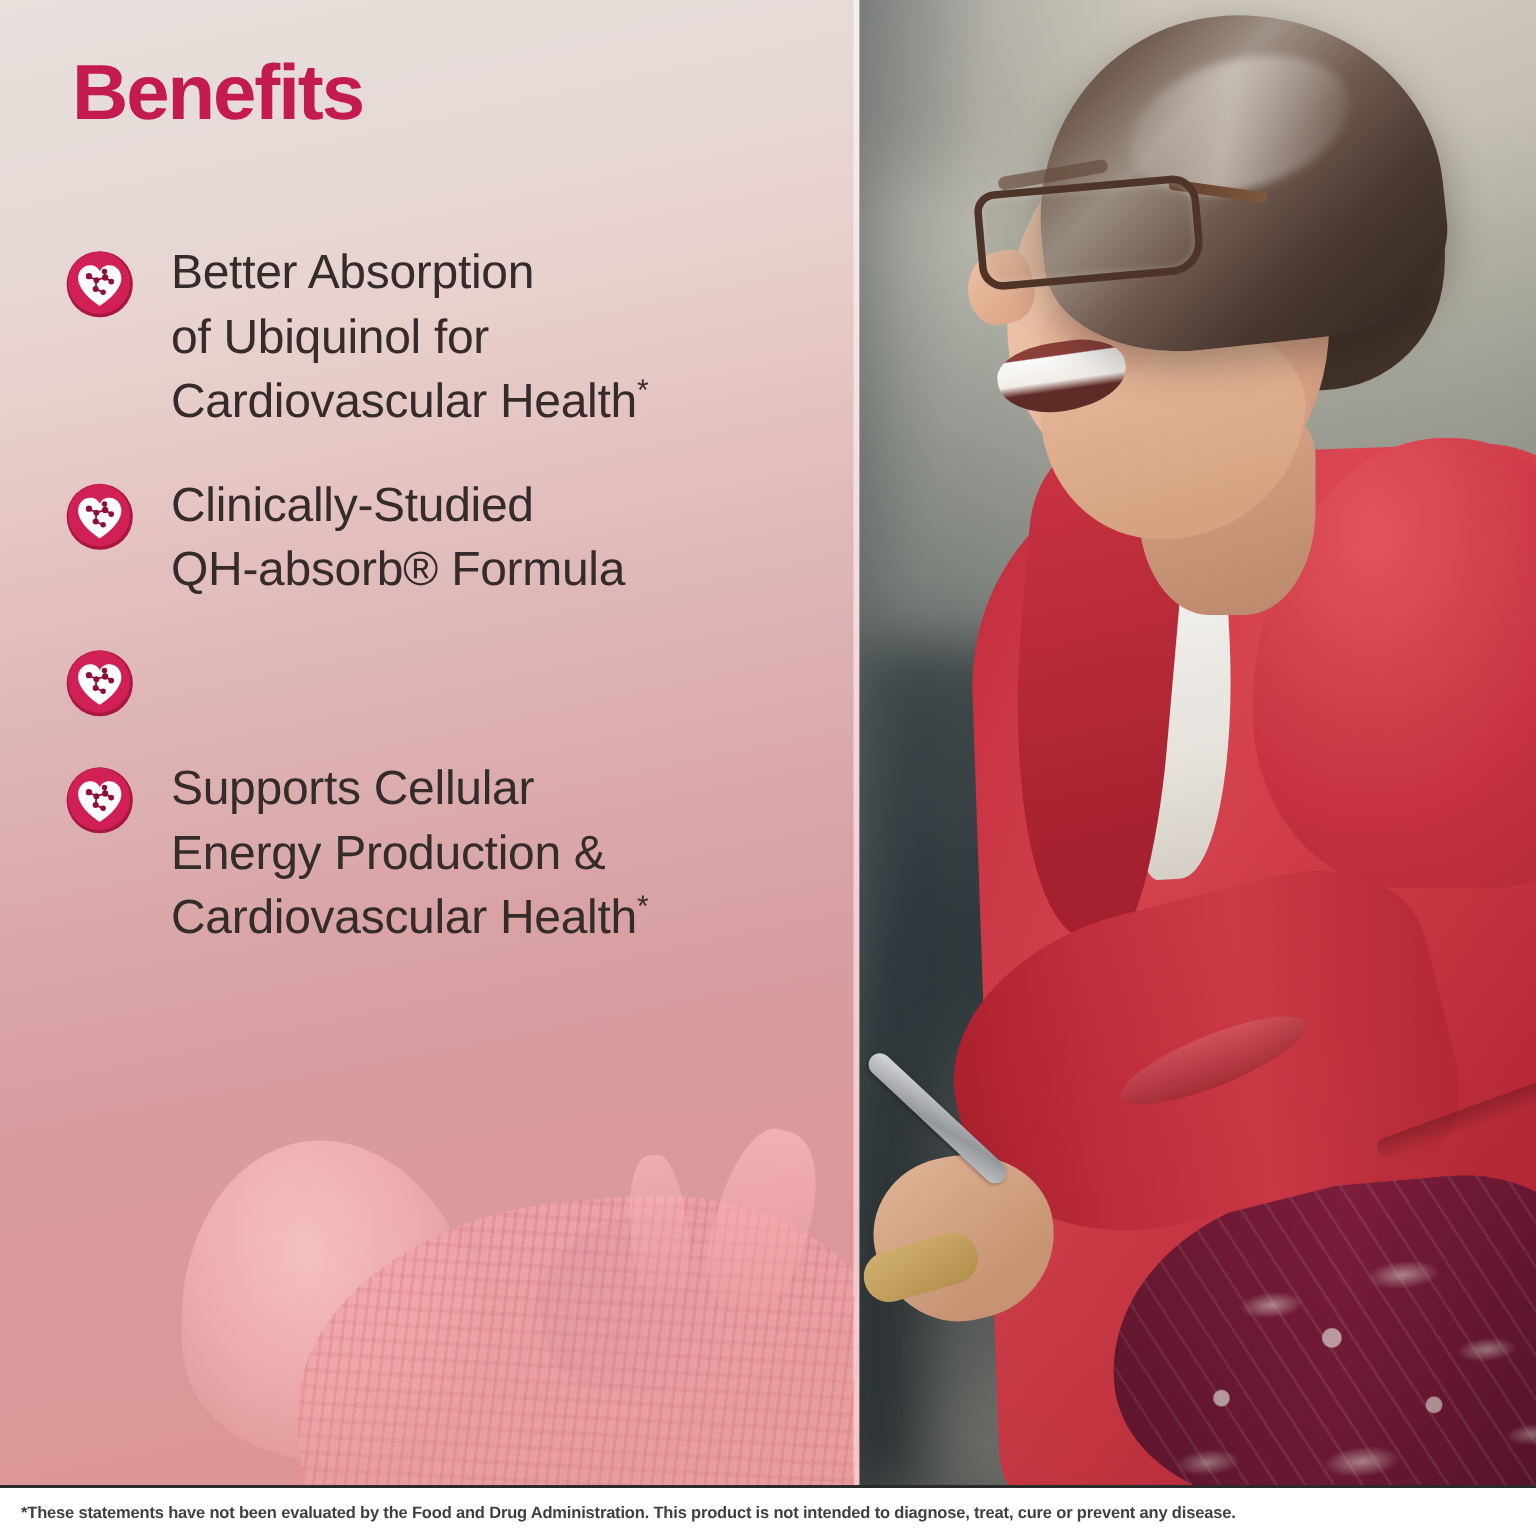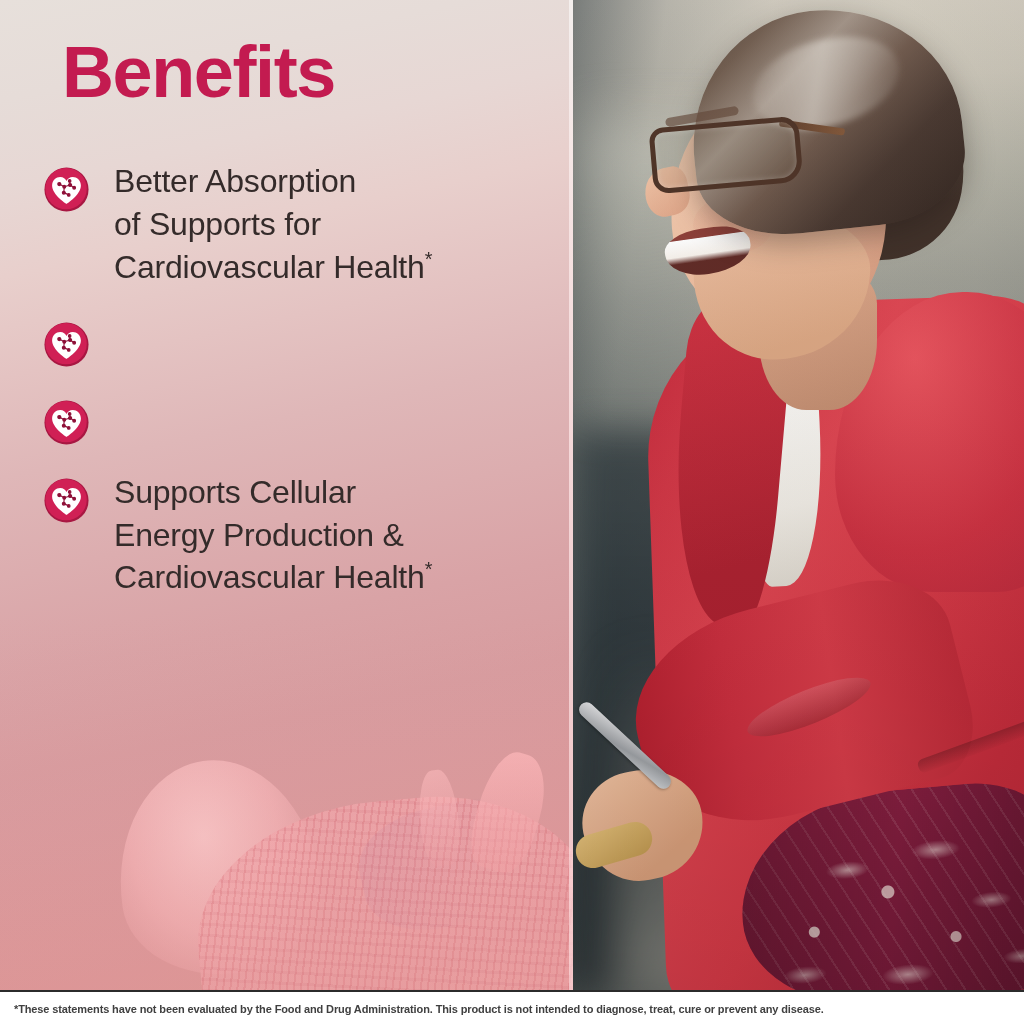--- a/index.html
+++ b/index.html
@@ -132,23 +132,23 @@
     height: 100%;
     background: linear-gradient(180deg,
       rgba(255,255,255,0.55),
       rgba(255,235,235,0.70) 40%,
       rgba(255,226,228,0.62) 100%);
   }
 
   
   .title {
     position: absolute;
-    left: 62px;
+    left: 48px;
     top: 36px;
-    font-size: 72px;
+    font-size: 52px;
     font-weight: 700;
     letter-spacing: -1.4px;
     color: #C31B50;
     line-height: 1;
   }
 
   
   .benefit-list {
     position: absolute;
     left: 44px;
@@ -553,21 +553,21 @@
               <circle cx="45" cy="44" r="3.1"></circle>
               <circle cx="58" cy="40" r="3.4"></circle>
               <circle cx="67" cy="46" r="3"></circle>
               <circle cx="57" cy="31" r="2.8"></circle>
               <circle cx="44" cy="57" r="3.2"></circle>
               <circle cx="55" cy="62" r="2.8"></circle>
             </g>
           </svg>
         </span>
         <span class="benefit-text"><span>Better Absorption
-of Supports for
+of Ubiquinol for
 Cardiovascular Health</span><sup>*</sup></span>
       </div>
 
       <div class="benefit-item">
         <span class="bullet-icon">
           <svg viewBox="0 0 100 100" width="45" height="45">
             <circle cx="50" cy="50" r="49" fill="#A81742"></circle>
             <circle cx="49" cy="48" r="46" fill="#D02055"></circle>
             <path d="M50 82 C50 82 18 62 18 41 C18 29 27 22 36 22 C43 22 48 26 50 31 C52 26 57 22 64 22 C73 22 82 29 82 41 C82 62 50 82 50 82 Z" fill="#FFFFFF"></path>
             <g stroke="#8E1038" stroke-width="2.6" fill="#8E1038">
@@ -580,20 +580,22 @@
               <circle cx="34" cy="38" r="3.4"></circle>
               <circle cx="45" cy="44" r="3.1"></circle>
               <circle cx="58" cy="40" r="3.4"></circle>
               <circle cx="67" cy="46" r="3"></circle>
               <circle cx="57" cy="31" r="2.8"></circle>
               <circle cx="44" cy="57" r="3.2"></circle>
               <circle cx="55" cy="62" r="2.8"></circle>
             </g>
           </svg>
         </span>
+        <span class="benefit-text"><span>Clinically-Studied
+QH-absorb® Formula</span><sup></sup></span>
       </div>
 
       <div class="benefit-item">
         <span class="bullet-icon">
           <svg viewBox="0 0 100 100" width="45" height="45">
             <circle cx="50" cy="50" r="49" fill="#A81742"></circle>
             <circle cx="49" cy="48" r="46" fill="#D02055"></circle>
             <path d="M50 82 C50 82 18 62 18 41 C18 29 27 22 36 22 C43 22 48 26 50 31 C52 26 57 22 64 22 C73 22 82 29 82 41 C82 62 50 82 50 82 Z" fill="#FFFFFF"></path>
             <g stroke="#8E1038" stroke-width="2.6" fill="#8E1038">
               <line x1="34" y1="38" x2="45" y2="44"></line>

